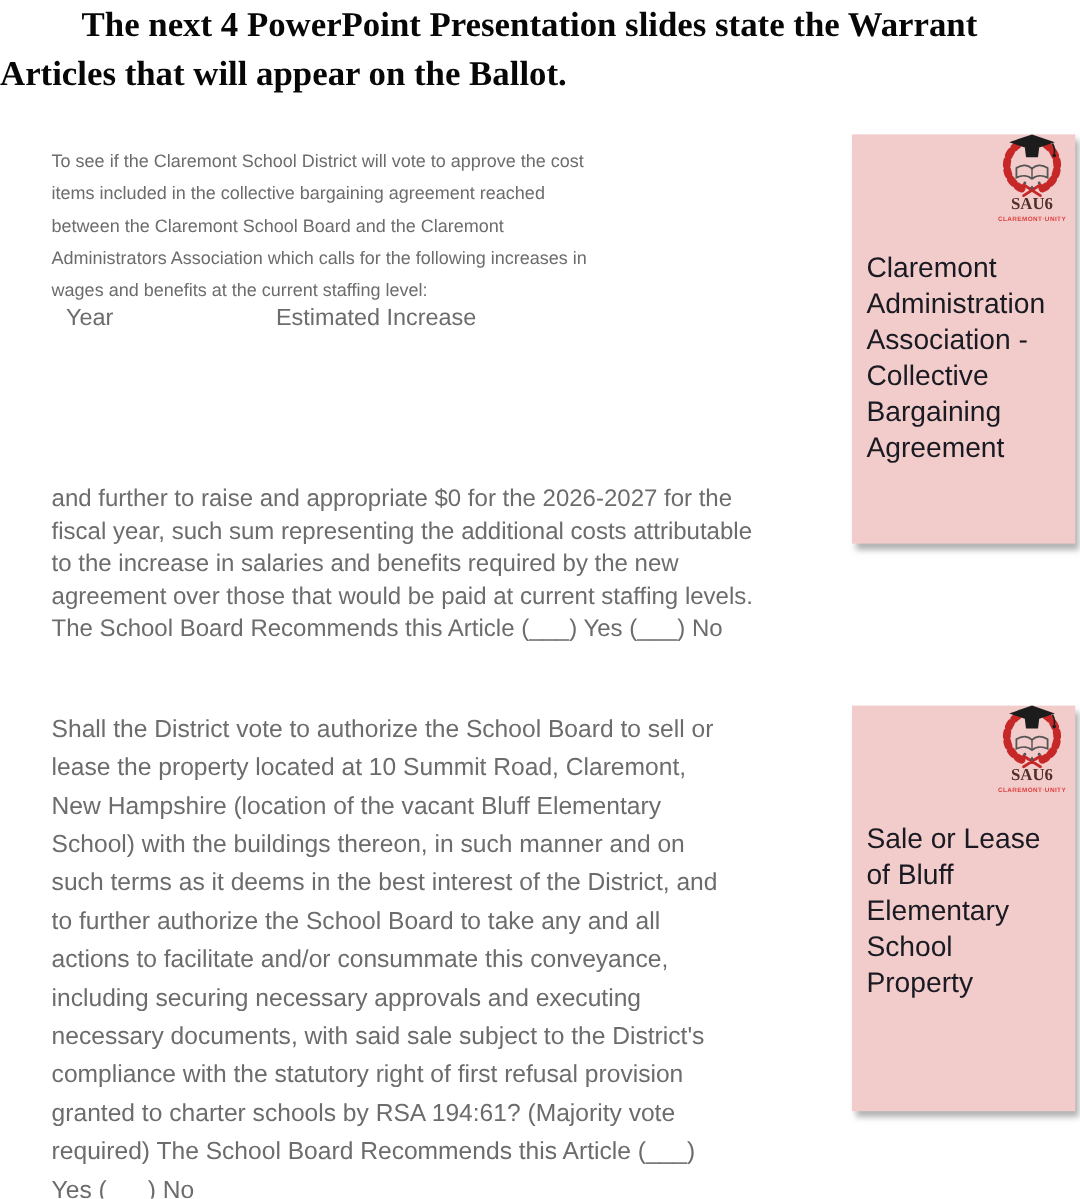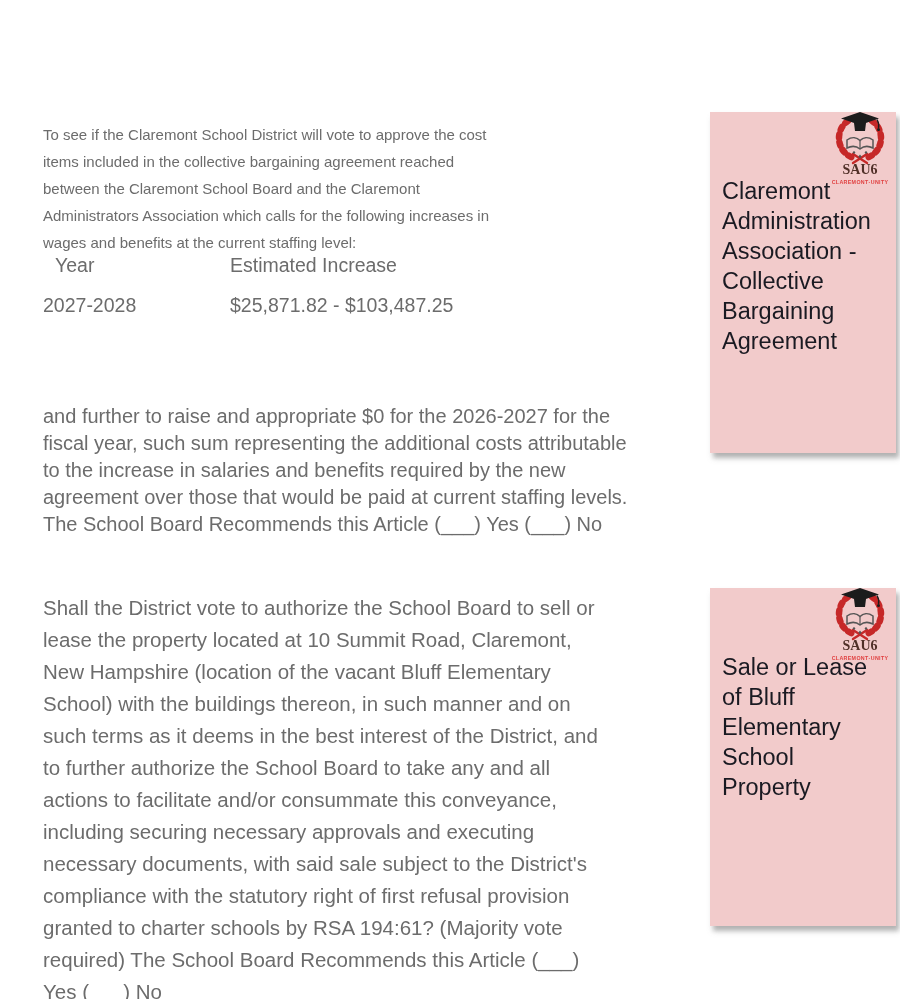--- a/index.html
+++ b/index.html
@@ -27,45 +27,43 @@
   .w-row.header .w-c1 { padding-left:12px; }
   .w-c2 { flex:1; }
   .slide-card {
     position:absolute; left:687px; width:186px; background:#f2cbcb;
     box-shadow:3px 5px 5px rgba(115,115,115,0.55);
     margin-left:23px;
   }
   .card-1 { top:112px; height:341px; }
   .card-2 { top:588px; height:338px; }
   .card-title {
-    padding:64px 6px 0 12px; font-size:23.5px; line-height:30px;
+    padding:96px 6px 0 12px; font-size:23.5px; line-height:30px;
     color:#1a1a22; white-space:pre-line;
   }
   .crest { position:absolute; top:-2px; right:-4px; width:80px; height:78px; }
 </style>
 </head>
 <body>
 
 <div class="page">
 
+  <div class="page-title">The next 4 PowerPoint Presentation slides state the Warrant
+Articles that will appear on the Ballot.</div>
 
   <div class="article-body body-1">To see if the Claremont School District will vote to approve the cost
 items included in the collective bargaining agreement reached
 between the Claremont School Board and the Claremont
 Administrators Association which calls for the following increases in
 wages and benefits at the current staffing level:</div>
 
   <div class="warrant-table">
     <div class="w-row header">
       <div class="w-c1">Year</div>
       <div class="w-c2">Estimated Increase</div>
-    </div>
-    <div class="w-row">
-      <div class="w-c1">2027-2028</div>
-      <div class="w-c2">$25,871.82 - $103,487.25</div>
     </div>
   </div>
 
   <div class="article-body" style="left:43px; top:403px; width:650px; font-size:20px; line-height:27px;">and further to raise and appropriate $0 for the 2026-2027 for the
 fiscal year, such sum representing the additional costs attributable
 to the increase in salaries and benefits required by the new
 agreement over those that would be paid at current staffing levels.
 The School Board Recommends this Article (___) Yes (___) No</div>
 
   <div class="slide-card card-1">

